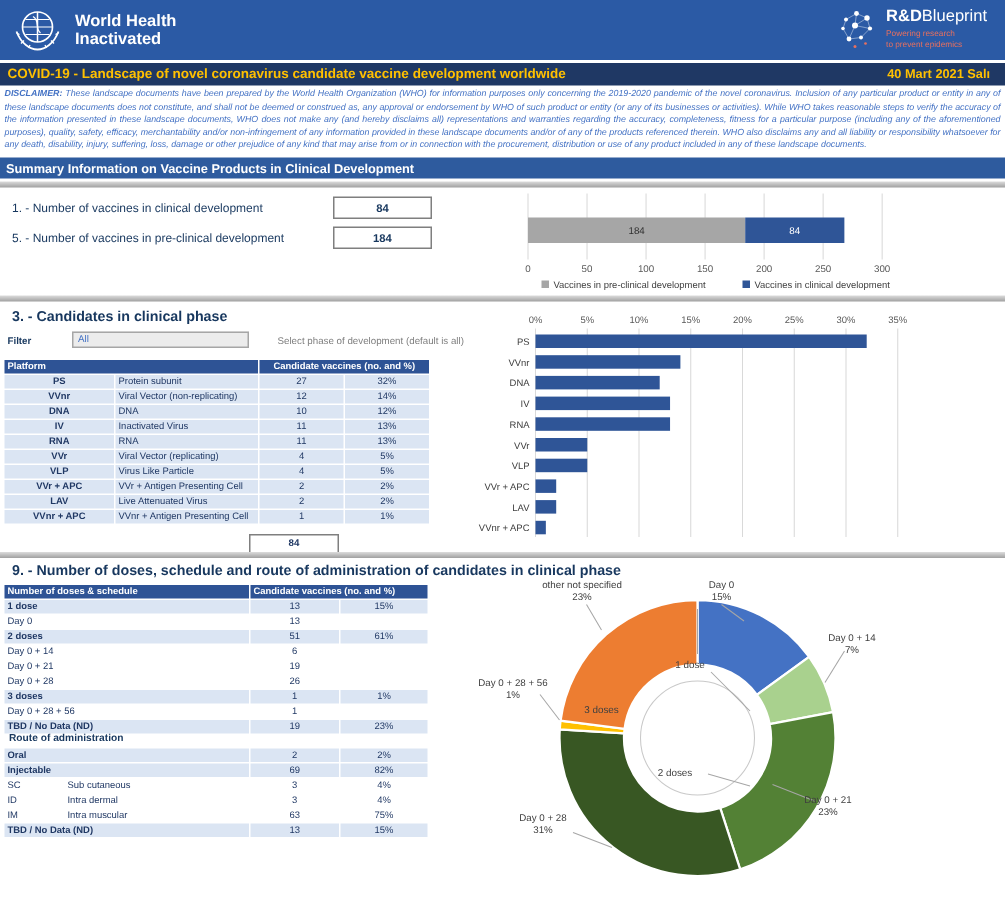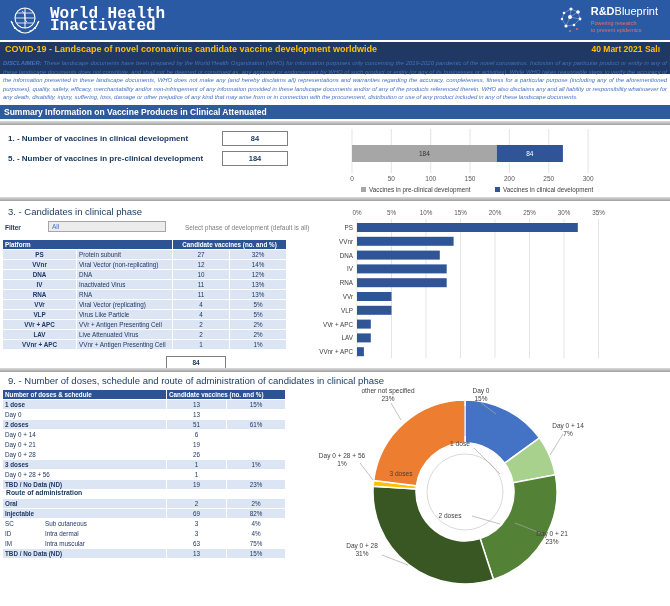--- a/index.html
+++ b/index.html
@@ -3,47 +3,47 @@
 <meta charset="utf-8">
 <style>
   html,body{margin:0;padding:0;}
   body{width:670px;height:606px;position:relative;overflow:hidden;background:#ffffff;
        font-family:"Liberation Sans",sans-serif;-webkit-font-smoothing:antialiased;}
   .abs{position:absolute;}
 
   
   .who-header{left:0;top:0;width:670px;height:40px;background:#2b5aa5;}
   .who-left{left:8px;top:5px;display:flex;align-items:center;gap:8px;}
-  .who-name{color:#ffffff;font-weight:bold;font-size:16px;line-height:12px;font-family:Liberation Mono, monospace;}
+  .who-name{color:#ffffff;font-weight:bold;font-size:11px;line-height:12px;}
   .bp{right:12px;top:5px;display:flex;align-items:flex-start;gap:7px;}
   .bp-text .bp-line1{color:#ffffff;font-size:11px;line-height:13px;}
   .bp-text .bp-rd{font-weight:bold;}
   .bp-tag{color:#e8705f;font-size:5.5px;line-height:6.5px;margin-top:2px;}
 
   
-  .title-bar{left:0;top:42px;width:670px;height:32px;background:#1f3864;}
+  .title-bar{left:0;top:42px;width:670px;height:15px;background:#1f3864;}
   .doc-title{left:5px;top:0;color:#ffc000;font-weight:bold;font-size:9px;line-height:15px;}
   .doc-date{right:10px;top:0;color:#ffc000;font-weight:bold;font-size:8.5px;line-height:15px;}
 
   
   .disclaimer{left:3px;top:59px;width:664px;color:#4472c4;font-size:5.9px;line-height:8.6px;
               text-align:justify;font-style:italic;}
   .disclaimer b{font-style:italic;}
 
   
   .summary-bar{left:0;top:105px;width:670px;height:14px;background:#2e5b9e;color:#ffffff;
                font-weight:bold;font-size:8.5px;line-height:14px;padding-left:4px;box-sizing:border-box;}
   .sep{left:0;width:670px;height:4px;background:linear-gradient(#dcdcdc,#a0a0a0);}
 
   
-  .sum-label{color:#17375e;font-weight:bold;font-size:8px;}
+  .sum-label{color:#17375e;font-weight:normal;font-size:8px;}
   .val-box{width:64px;height:13px;border:1px solid #7f7f7f;background:#ffffff;color:#17375e;
            font-weight:bold;font-size:7.5px;line-height:13px;text-align:center;}
 
-  .sec-title{color:#17375e;font-weight:normal;font-size:9.5px;text-align:center;}
+  .sec-title{color:#17375e;font-weight:bold;font-size:9.5px;text-align:center;}
 
   
   .filter-label{color:#17375e;font-weight:bold;font-size:6.5px;}
   .filter-input{left:48px;top:221px;width:118px;height:11px;border:1px solid #a6a6a6;background:#ececec;
                 font-size:6.5px;color:#4472c4;padding:0 3px;font-family:"Liberation Sans",sans-serif;box-sizing:border-box;}
   .filter-hint{color:#7f7f7f;font-size:6.5px;}
 
   
   table.doc{border-collapse:separate;border-spacing:1px;table-layout:fixed;}
   table.doc td,table.doc th{padding:0 2px;font-size:6.3px;height:9px;overflow:hidden;white-space:nowrap;
@@ -111,21 +111,21 @@
 
 <div class="abs title-bar">
   <div class="abs doc-title">COVID-19 - Landscape of novel coronavirus candidate vaccine development worldwide</div>
   <div class="abs doc-date">40 Mart 2021 Salı</div>
 </div>
 
 <div class="abs disclaimer">
   <b>DISCLAIMER:</b><span> These landscape documents have been prepared by the World Health Organization (WHO) for information purposes only concerning the 2019-2020 pandemic of the novel coronavirus. Inclusion of any particular product or entity in any of these landscape documents does not constitute, and shall not be deemed or construed as, any approval or endorsement by WHO of such product or entity (or any of its businesses or activities).  While WHO takes reasonable steps to verify the accuracy of the information presented in these landscape documents, WHO does not make any (and hereby disclaims all) representations and warranties regarding the accuracy, completeness, fitness for a particular purpose (including any of the aforementioned purposes), quality, safety, efficacy, merchantability and/or non-infringement of any information provided in these landscape documents and/or of any of the products referenced therein.  WHO also disclaims any and all liability or responsibility whatsoever for any death, disability, injury, suffering, loss, damage or other prejudice of any kind that may arise from or in connection with the procurement, distribution or use of any product included in any of these landscape documents.</span>
 </div>
 
-<div class="abs summary-bar">Summary Information on Vaccine Products in Clinical Attenuated</div>
+<div class="abs summary-bar">Summary Information on Vaccine Products in Clinical Development</div>
 <div class="abs sep" style="top:121px"></div>
 
 <div class="abs sum-label" style="left:8px;top:134px">1. - Number of vaccines in clinical development</div>
 <div class="abs val-box" style="left:222px;top:131px">84</div>
 <div class="abs sum-label" style="left:8px;top:154px">5. - Number of vaccines in pre-clinical development</div>
 <div class="abs val-box" style="left:222px;top:151px">184</div>
 
 <svg class="abs" id="chart-stacked" style="left:345px;top:123px" width="322" height="74" viewBox="0 0 322 74">
     <line x1="7" y1="6" x2="7" y2="50" stroke="#d9d9d9" stroke-width="0.7"></line>
     <text x="7" y="58" text-anchor="middle" font-size="6.5" fill="#595959">0</text>

